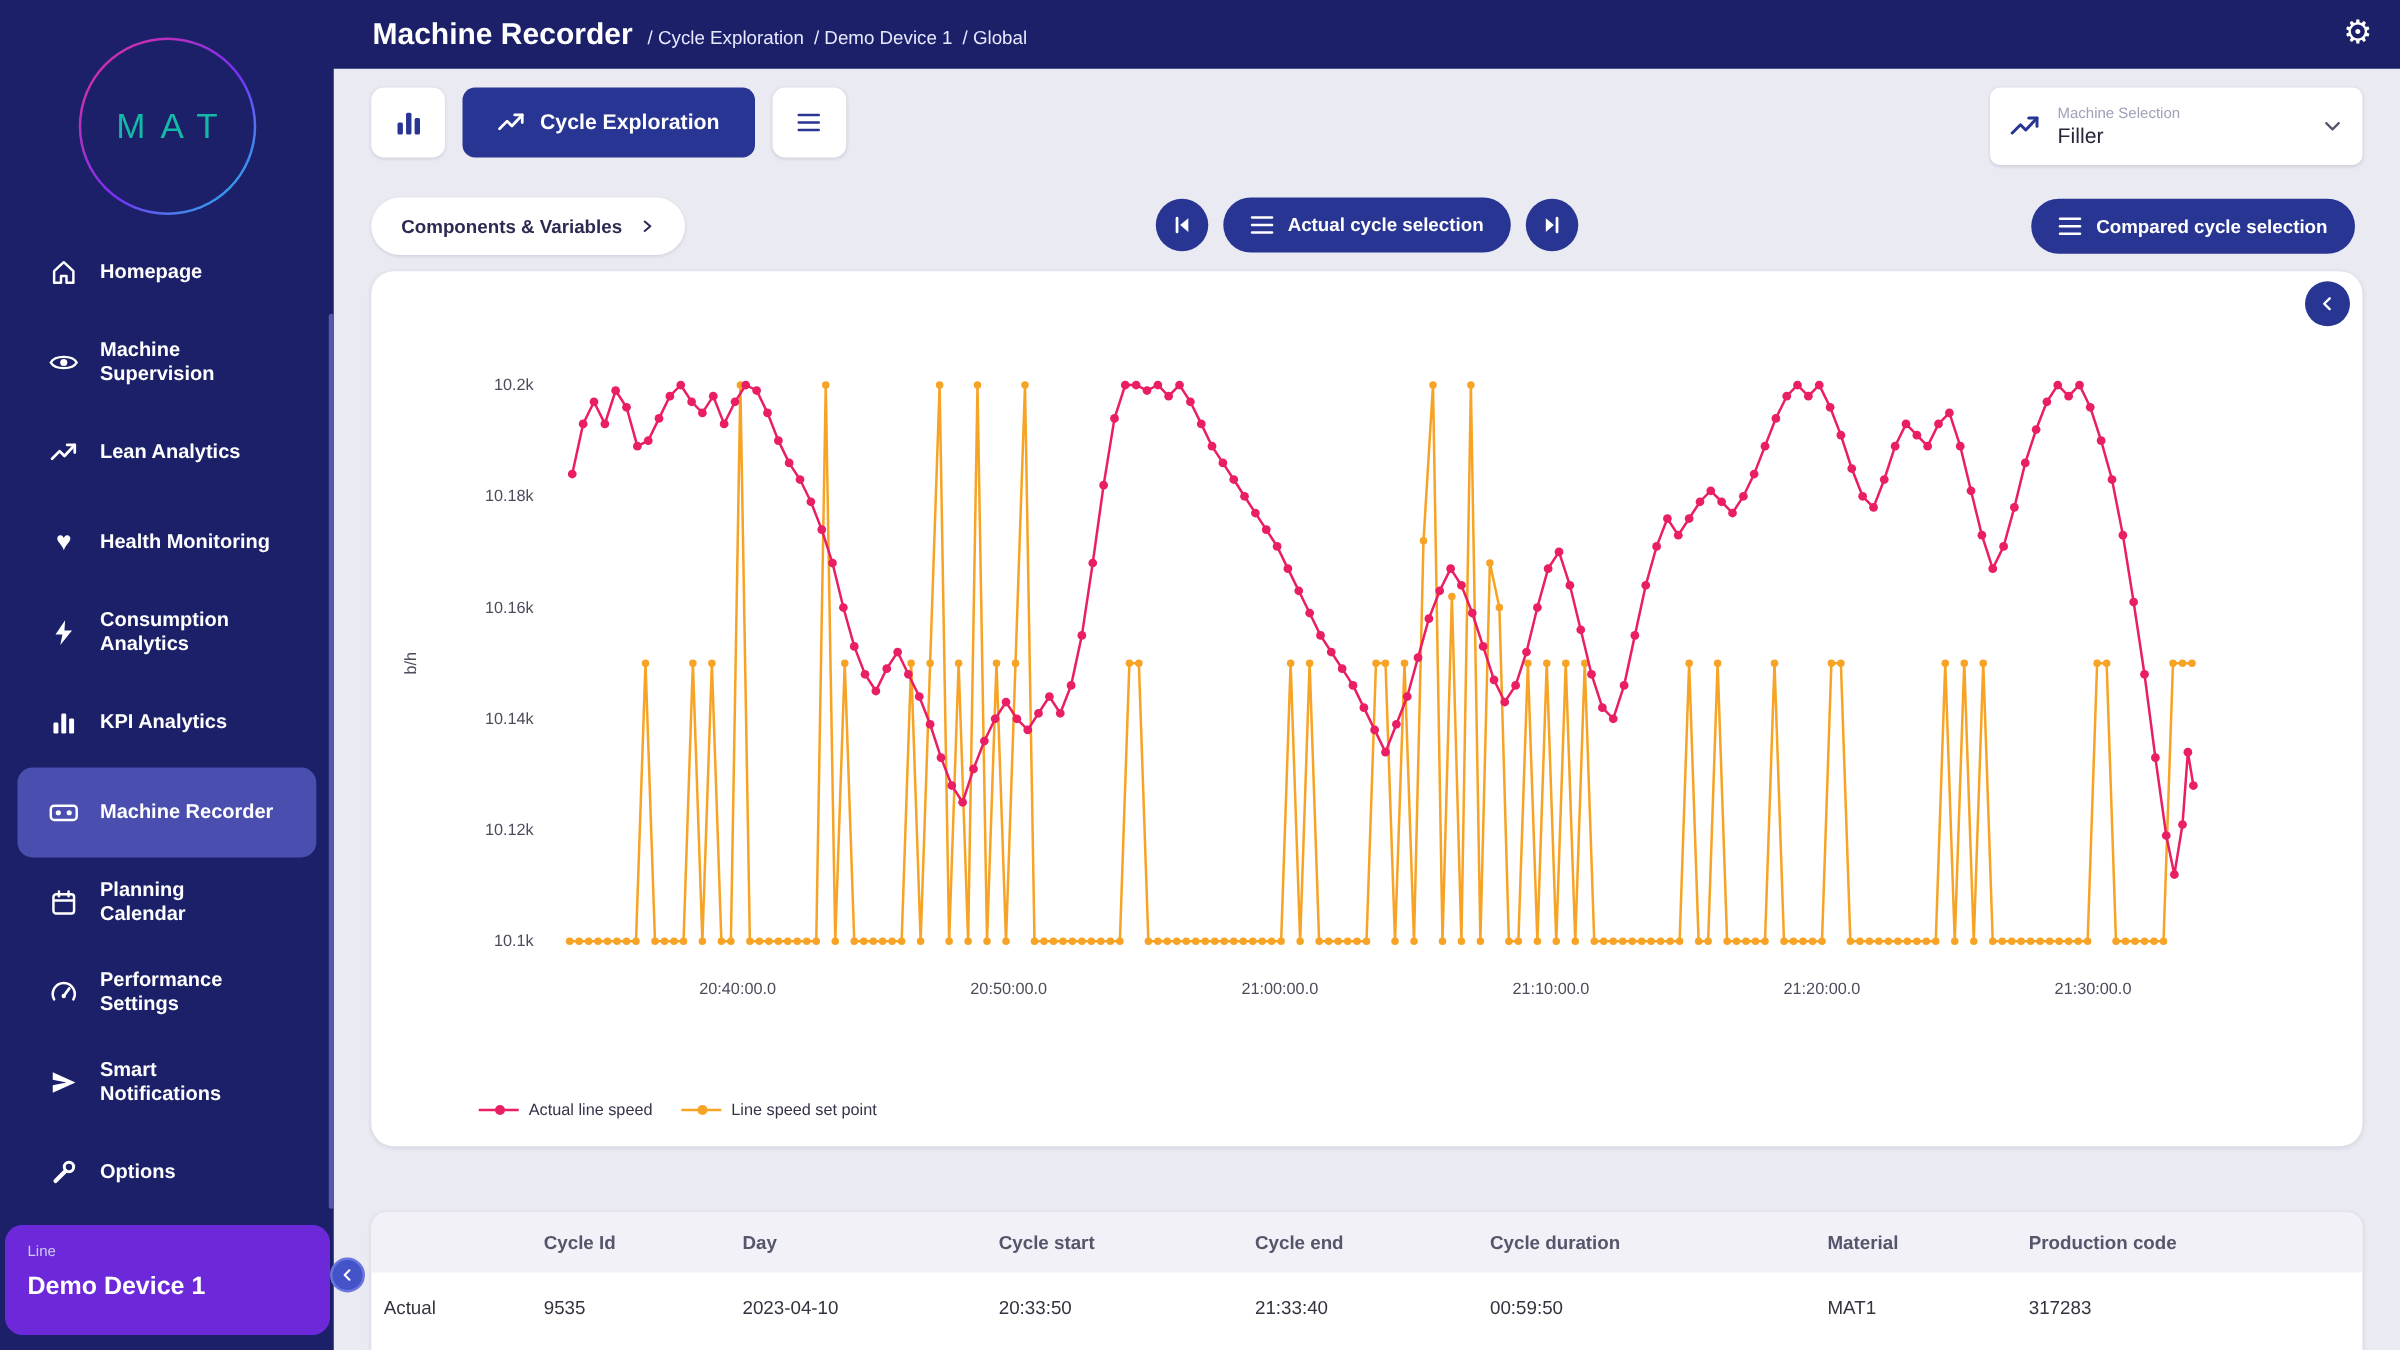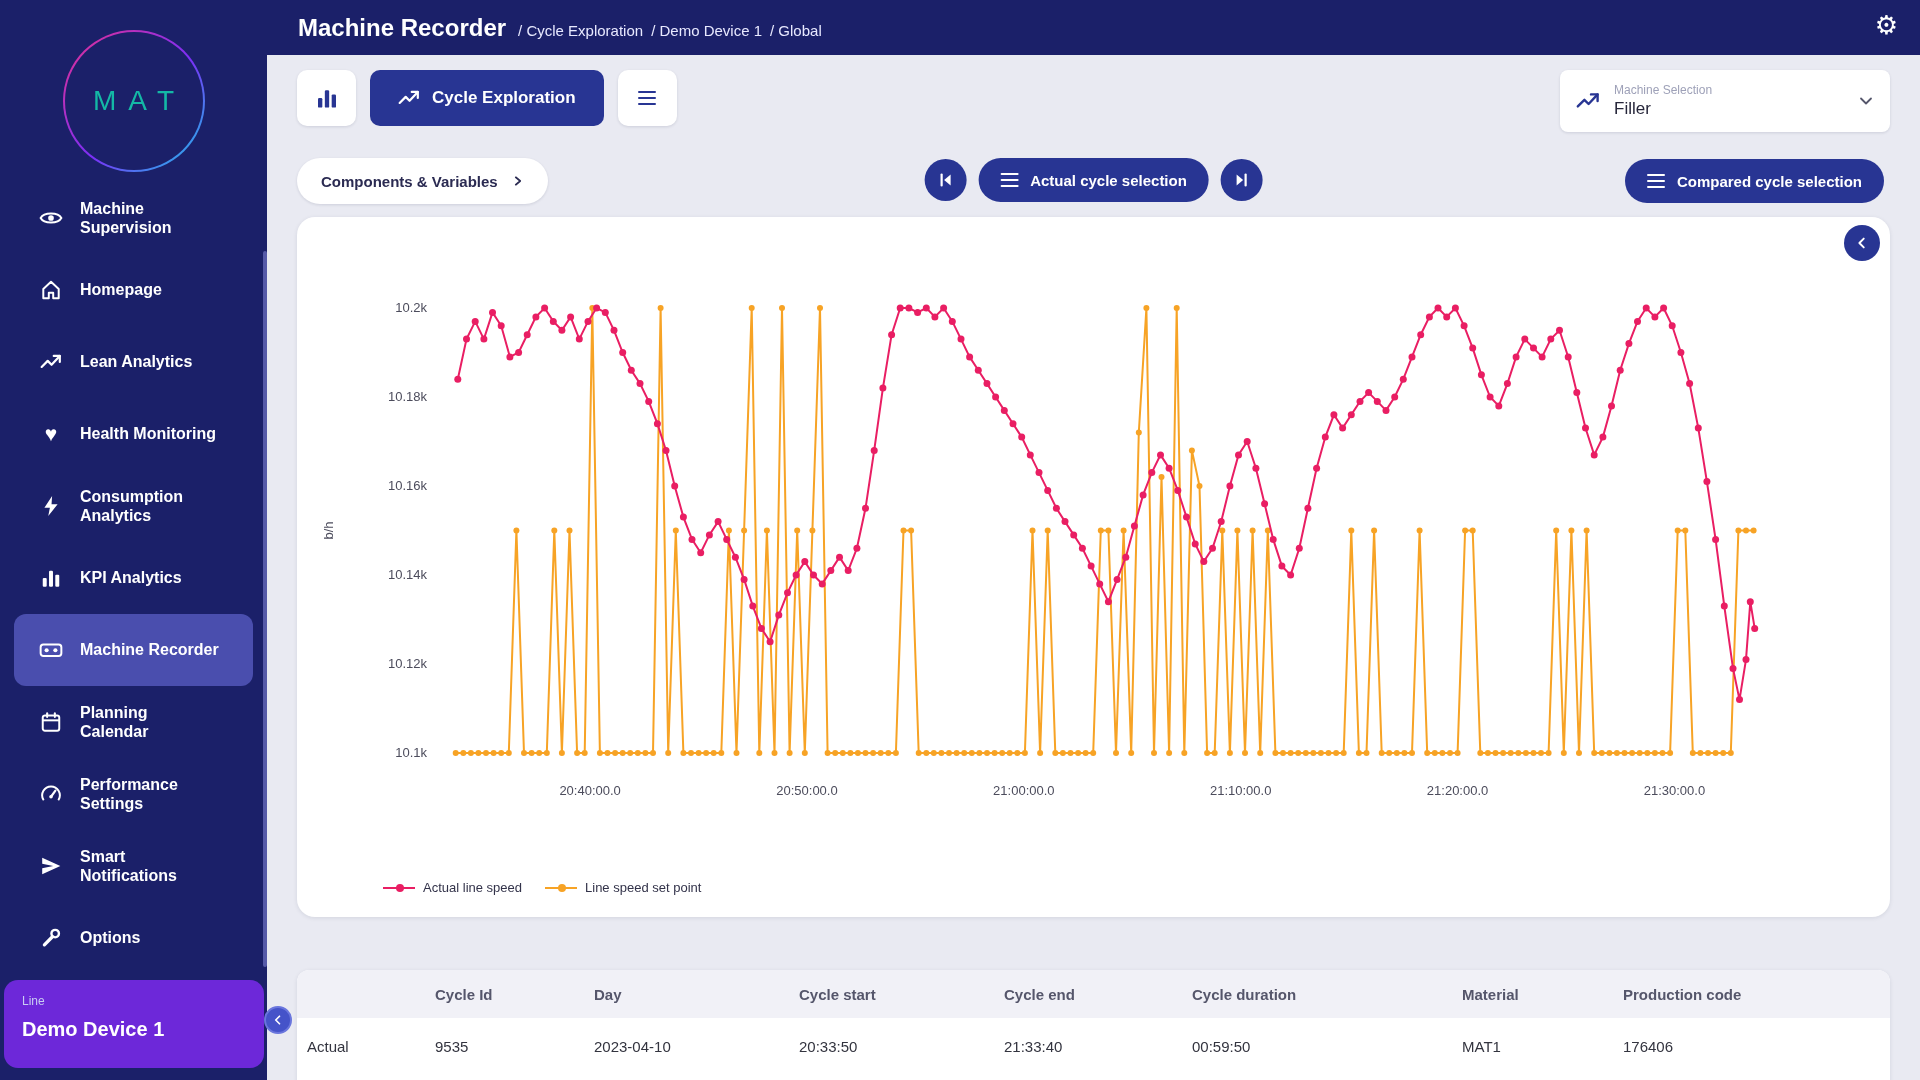--- a/index.html
+++ b/index.html
@@ -29,21 +29,21 @@
   .line-value { color:#fff; font-size:20px; margin-top:10px;font-weight:bold; }
   .side-collapse { position:absolute; left:264px; bottom:46px; width:28px; height:28px; border-radius:50%; background:#4553c9; border:2px solid #6a76dd; display:flex; align-items:center; justify-content:center; z-index:4; cursor:pointer; }
 
   
   .main { position:absolute; left:267px; top:55px; width:1653px; height:1025px; background:var(--bg,#e9eaf2); overflow:hidden; }
 
   .row1 { margin:15px 30px 0 30px; display:flex; align-items:flex-start; gap:14px; }
   .sq-btn { width:59px; height:56px; background:#fff; border-radius:10px; box-shadow:0 1px 3px rgba(20,25,60,.12); display:flex; align-items:center; justify-content:center; cursor:pointer; }
   .pill-primary { height:56px; background:var(--indigo,#283593); color:#fff; border:none; border-radius:10px; display:flex; align-items:center; gap:12px; padding:0 28px; font-size:17px; font-weight:600; font-family:inherit; cursor:pointer; }
   .spacer { flex:1; }
-  .machine-card { width:330px; height:62px; background:#fff; border-radius:8px; box-shadow:0 1px 3px rgba(20,25,60,.12); display:flex; align-items:center; padding:0 16px; gap:14px; cursor:pointer; }
+  .machine-card { width:298px; height:62px; background:#fff; border-radius:8px; box-shadow:0 1px 3px rgba(20,25,60,.12); display:flex; align-items:center; padding:0 16px; gap:14px; cursor:pointer; }
   .machine-texts { flex:1; }
   .machine-label { font-size:12px; color:#9ea1b8; }
   .machine-value { font-size:17px; color:#26263a; margin-top:2px; }
 
   .row2 { margin:26px 30px 0 30px; position:relative; height:46px; }
   .pill-white { height:46px; background:#fff; border:none; border-radius:23px; box-shadow:0 1px 3px rgba(20,25,60,.12); display:flex; align-items:center; gap:14px; padding:0 24px; font-size:15px; font-weight:600; color:#2b2b52; font-family:inherit; cursor:pointer; }
   .center-group { position:absolute; left:50%; top:0; transform:translateX(-50%); display:flex; align-items:center; gap:12px; }
   .circ-btn { width:42px; height:42px; border-radius:50%; background:var(--indigo,#283593); border:none; display:flex; align-items:center; justify-content:center; cursor:pointer; }
   .pill-small { height:44px; background:var(--indigo,#283593); color:#fff; border:none; border-radius:22px; display:flex; align-items:center; gap:12px; padding:0 22px; font-size:15px; font-weight:600; font-family:inherit; cursor:pointer; }
   .right-abs { position:absolute; right:6px; top:1px; }
@@ -88,35 +88,35 @@
     <div class="logo-ring">
         <div class="logo-inner">
       <span class="logo-text">MAT</span>
     </div>
       </div>
   </div>
 
   <div class="nav">
     <div class="nav-item">
       <span class="nav-icon">
+        <svg class="ic" width="22" height="22" viewBox="0 0 20 20">
+            <path d="M3 9 L10 2.5 L17 9 V17.5 H12 V12.5 H8 V17.5 H3 Z" fill="none" stroke="#fff" stroke-width="1.8" stroke-linejoin="round"></path>
+          </svg>
+      </span>
+      <span class="nav-label">Homepage</span>
+    </div>
+    <div class="nav-item">
+      <span class="nav-icon">
         <svg class="ic" width="24" height="22" viewBox="0 0 22 20">
             <path d="M1.5 10 C4.5 4.5 17.5 4.5 20.5 10 C17.5 15.5 4.5 15.5 1.5 10 Z" fill="none" stroke="#fff" stroke-width="1.8"></path>
             <circle cx="11" cy="10" r="2.6" fill="#fff"></circle>
           </svg>
       </span>
       <span class="nav-label">Machine
 Supervision</span>
-    </div>
-    <div class="nav-item">
-      <span class="nav-icon">
-        <svg class="ic" width="22" height="22" viewBox="0 0 20 20">
-            <path d="M3 9 L10 2.5 L17 9 V17.5 H12 V12.5 H8 V17.5 H3 Z" fill="none" stroke="#fff" stroke-width="1.8" stroke-linejoin="round"></path>
-          </svg>
-      </span>
-      <span class="nav-label">Homepage</span>
     </div>
     <div class="nav-item">
       <span class="nav-icon">
         <svg class="ic" width="22" height="22" viewBox="0 0 20 20">
             <polyline points="1.5,14.5 7,9 10.5,12.5 18,4.5" fill="none" stroke="#fff" stroke-width="2" stroke-linecap="round" stroke-linejoin="round"></polyline>
             <polyline points="12.5,4.5 18,4.5 18,10" fill="none" stroke="#fff" stroke-width="2" stroke-linecap="round" stroke-linejoin="round"></polyline>
           </svg>
       </span>
       <span class="nav-label">Lean Analytics</span>
     </div>
@@ -662,16 +662,16 @@
       <div>Production code</div>
     </div>
     <div class="tbl-row tbl-data">
       <div>Actual</div>
       <div>9535</div>
       <div>2023-04-10</div>
       <div>20:33:50</div>
       <div>21:33:40</div>
       <div>00:59:50</div>
       <div>MAT1</div>
-      <div>176406</div>
+      <div>317283</div>
     </div>
   </div>
 </div>
 
 </body></html>

